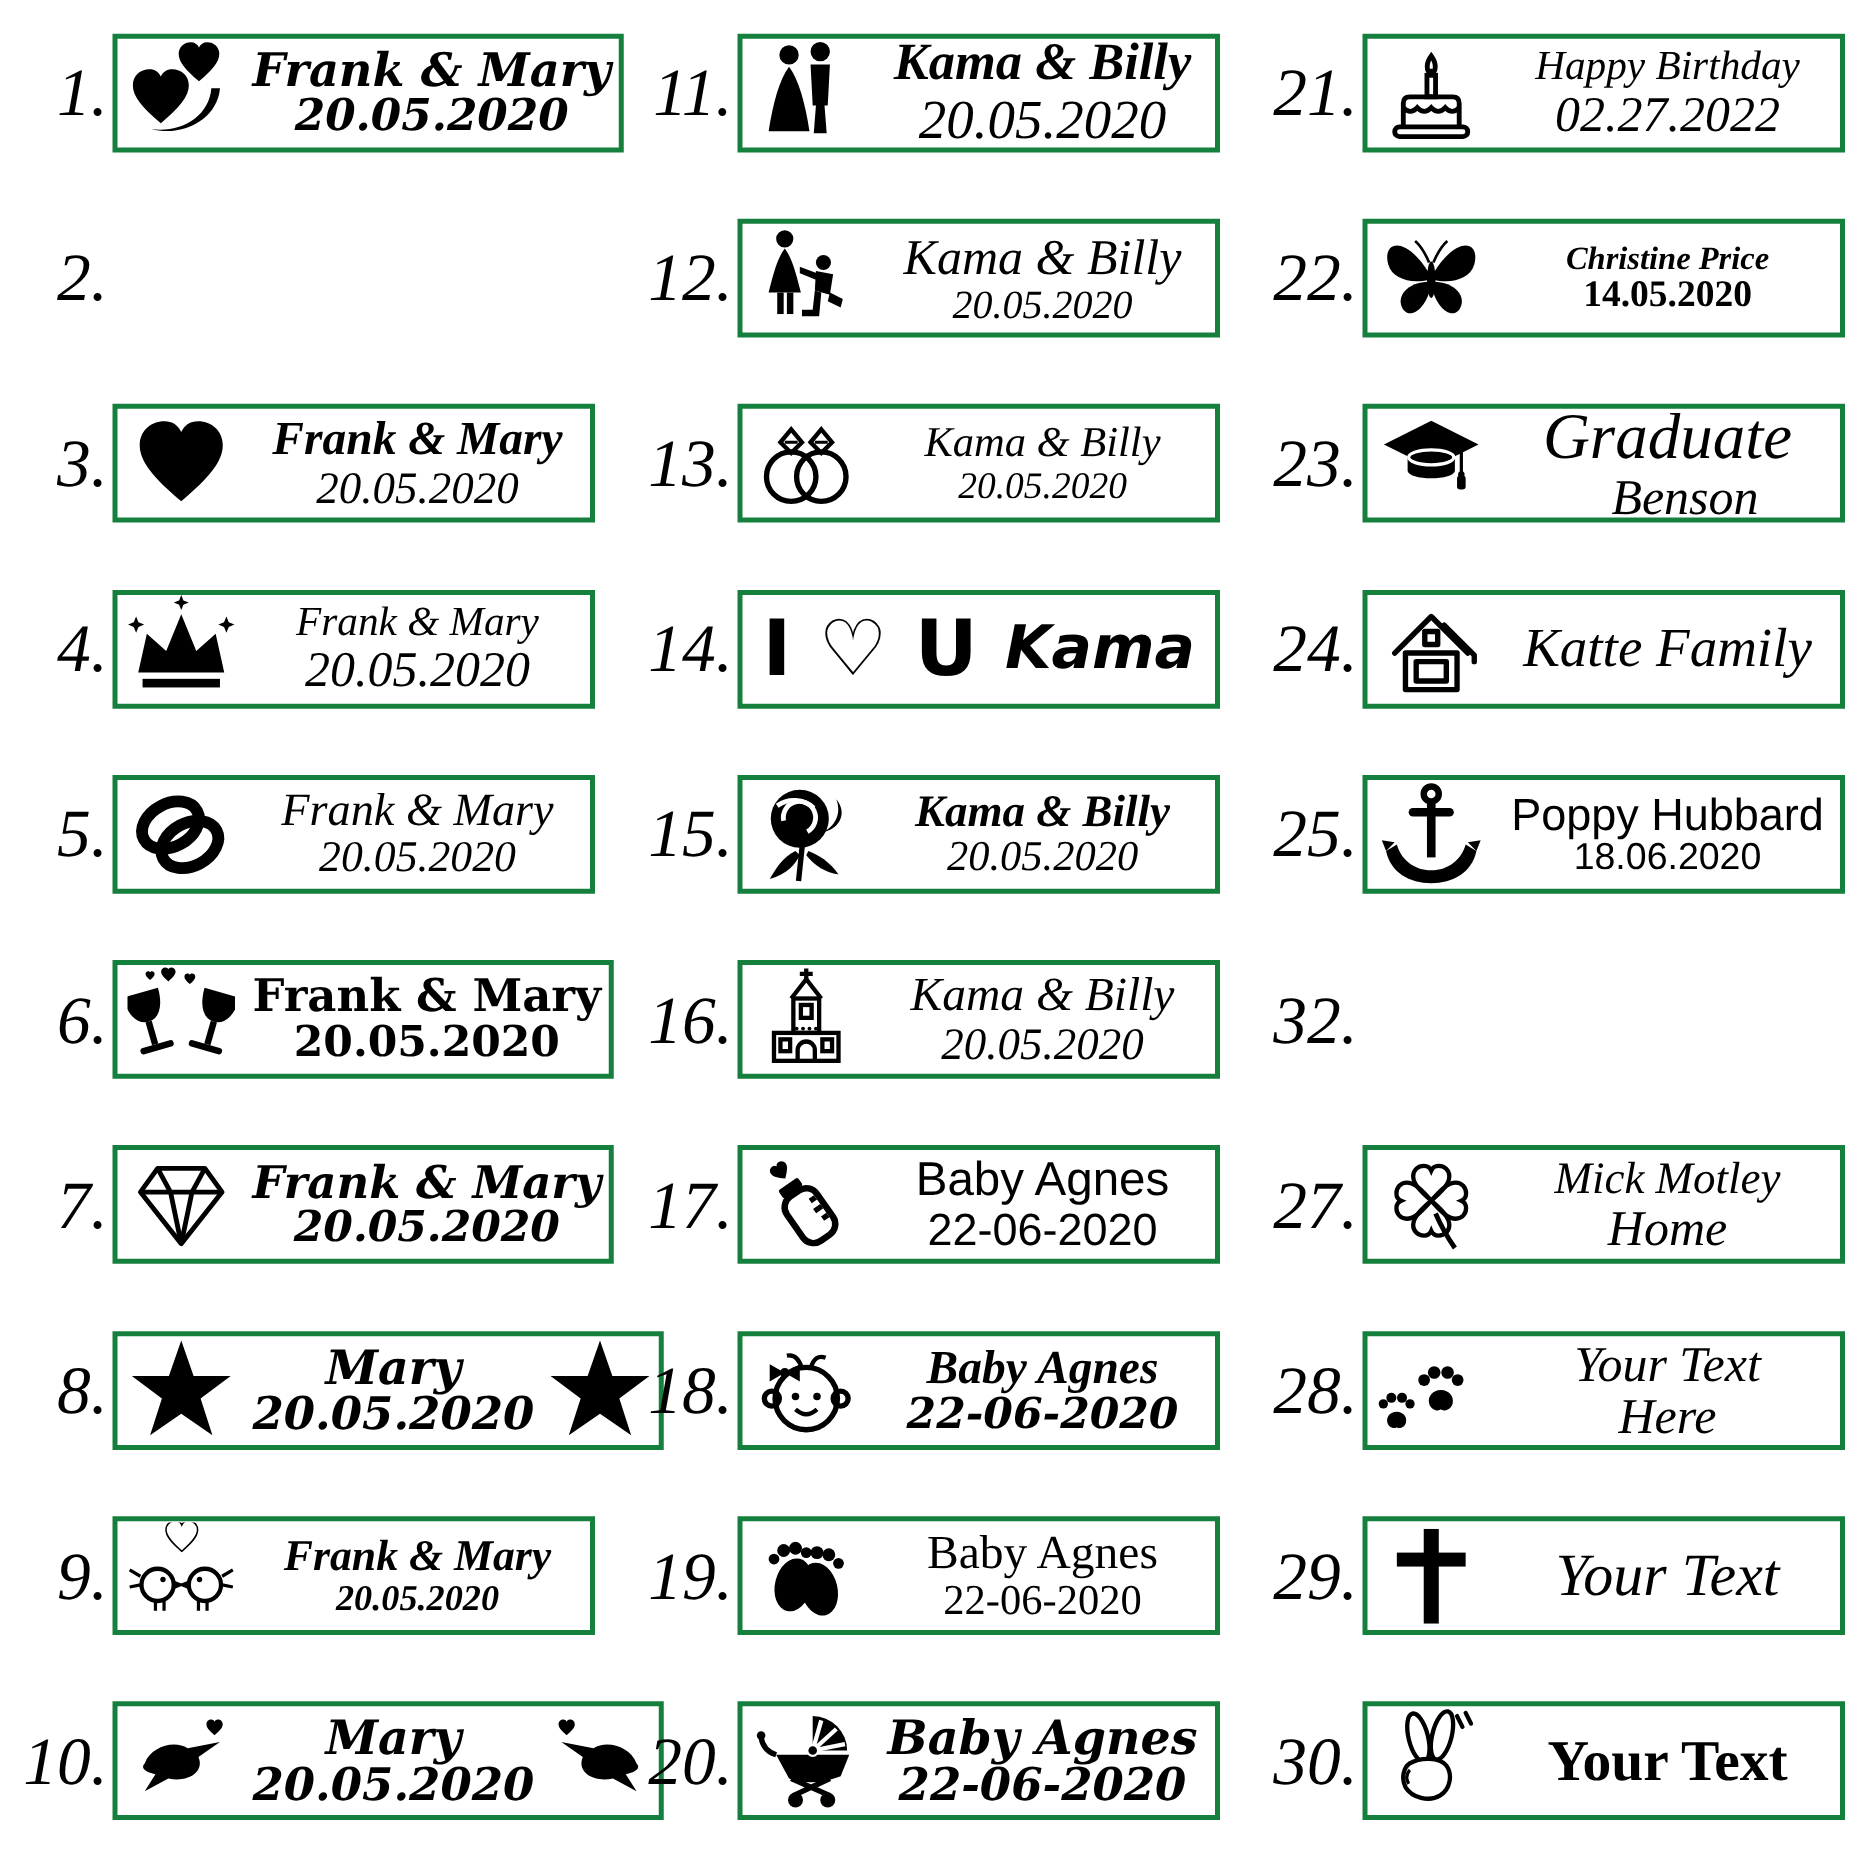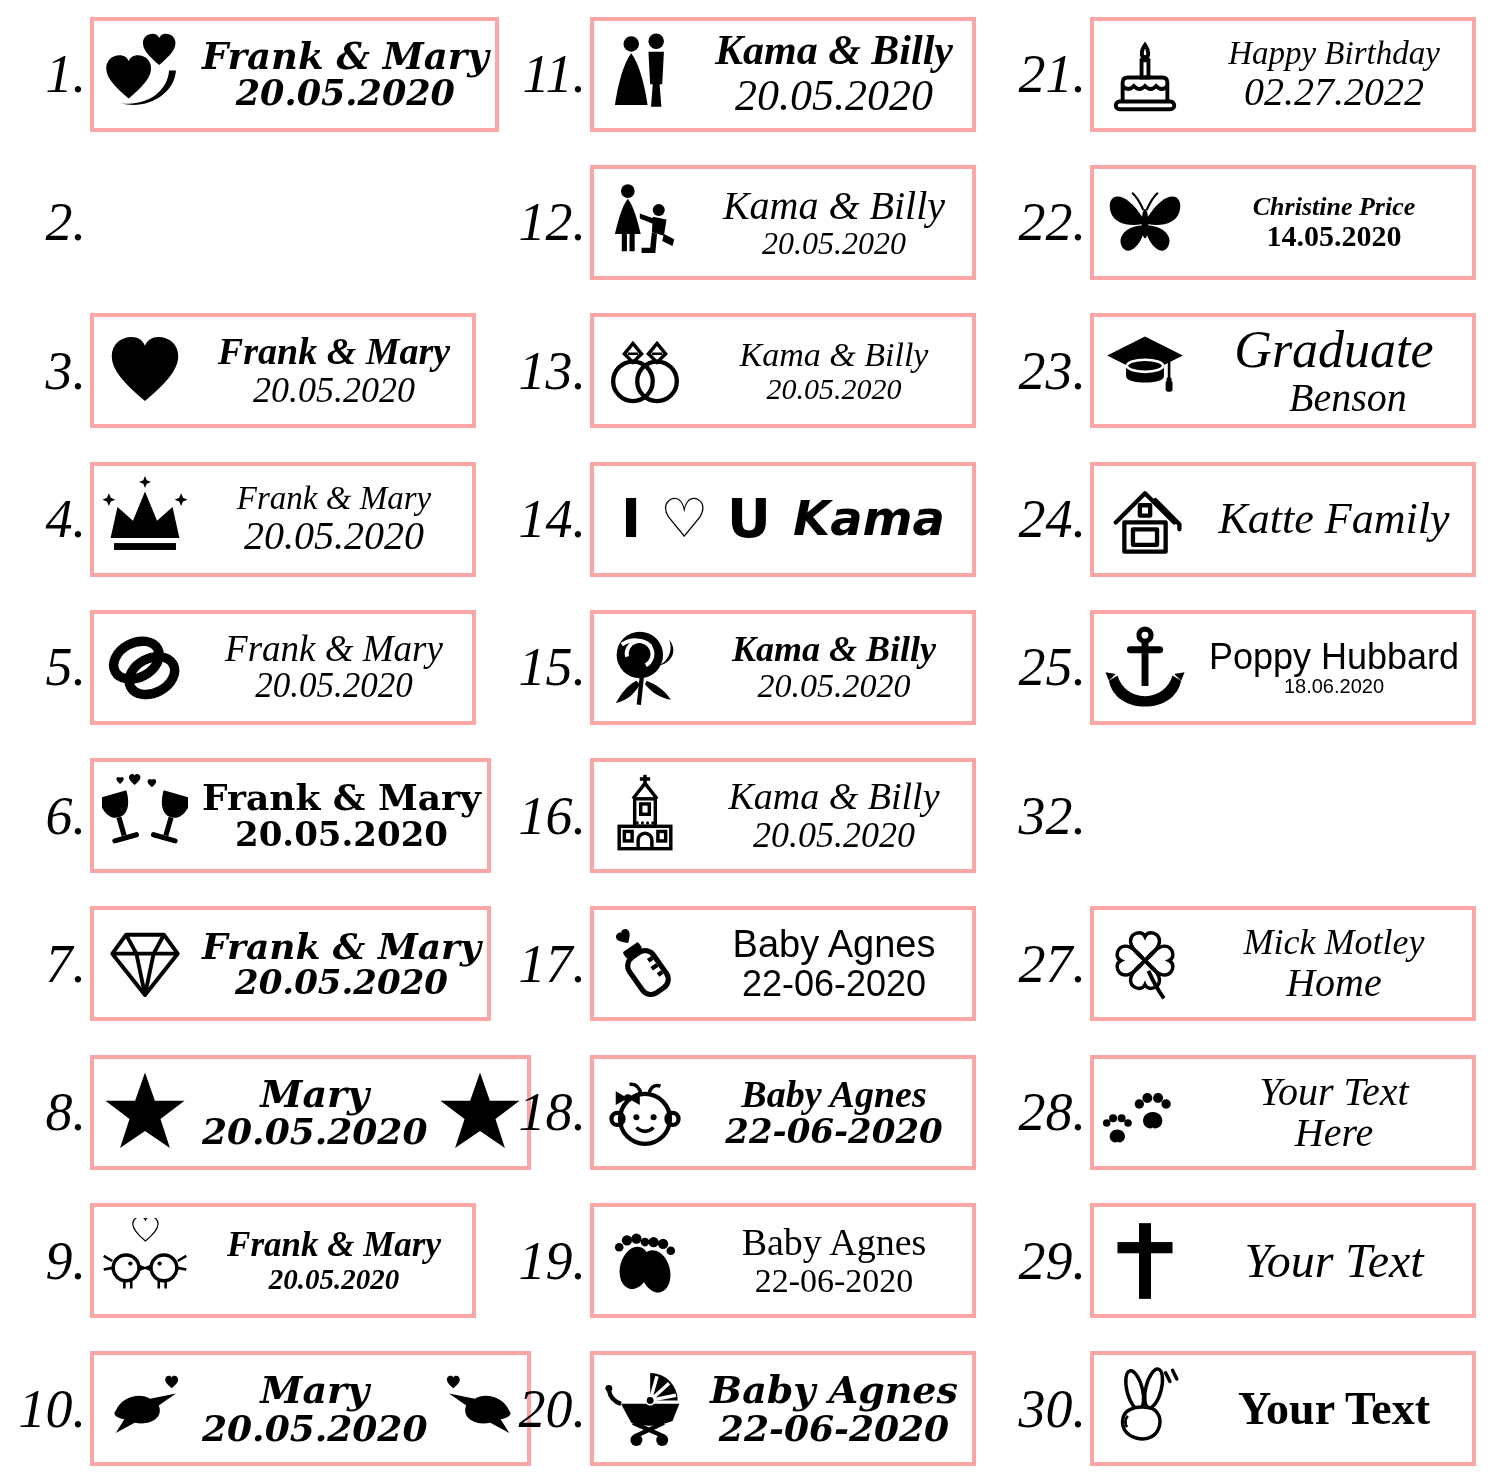--- a/index.html
+++ b/index.html
@@ -10,21 +10,21 @@
     grid-template-rows:repeat(10,148.3px);
     grid-auto-flow:column;
   }
   .cell{display:flex;align-items:center;}
   .num{
     width:86px;flex:none;text-align:right;
     font-family:"Liberation Serif",serif;font-style:italic;
     font-size:54px;color:#000;padding-right:4px;
   }
   .box{
-    flex:1;height:115px;border:4px solid #fca5a5;margin-right:24px;
+    flex:1;height:95px;border:4px solid #15803d;margin-right:24px;
     display:flex;align-items:center;box-sizing:border-box;background:#fff;
   }
   .icon{width:102px;flex:none;display:flex;justify-content:center;align-items:center;}
   .icon.icon-right{width:94px;}
   .icon svg{display:block;}
   .text{
     flex:1;display:flex;flex-direction:column;align-items:center;justify-content:center;
     text-align:center;color:#000;padding:0 6px;min-width:0;
   }
   .text.row{flex-direction:row;gap:22px;}
@@ -294,21 +294,21 @@
           <div class="line s-script" style="font-size: 34px;">Kama &amp; Billy</div>
           <div class="line s-serif-italic" style="font-size: 30px;">20.05.2020</div>
         </div>
     </div>
   </div>
     <div class="cell">
     <div class="num">14.</div>
     <div class="box">
 
       <div class="text row">
-          <div class="line s-block" style="font-size: 54px;">I ♡ U</div>
+          <div class="line s-block" style="font-size: 62px;">I ♡ U</div>
           <div class="line s-black-script" style="font-size: 48px;">Kama</div>
         </div>
     </div>
   </div>
     <div class="cell">
     <div class="num">15.</div>
     <div class="box">
       <div class="icon">
           <svg width="86" height="86" viewBox="0 0 100 100" xmlns="http://www.w3.org/2000/svg">
             <g fill="#000">
@@ -556,21 +556,21 @@
               <rect x="29" y="26" width="42" height="8" rx="4"></rect>
               <rect x="46" y="20" width="8" height="52"></rect>
               <path d="M50 84 C34 84 22 74 18 60 L8 66 C12 86 30 96 50 96 C70 96 88 86 92 66 L82 60 C78 74 66 84 50 84 Z"></path>
               <path d="M8 66 L4 56 L16 58 Z"></path>
               <path d="M92 66 L96 56 L84 58 Z"></path>
             </g>
           </svg>
         </div>
       <div class="text">
           <div class="line s-sans" style="font-size: 36px;">Poppy Hubbard</div>
-          <div class="line s-sans" style="font-size: 20px;">18.06.2020</div>
+          <div class="line s-sans" style="font-size: 30px;">18.06.2020</div>
         </div>
     </div>
   </div>
     <div class="cell">
     <div class="num">32.</div>
   </div>
     <div class="cell">
     <div class="num">27.</div>
     <div class="box">
       <div class="icon">

